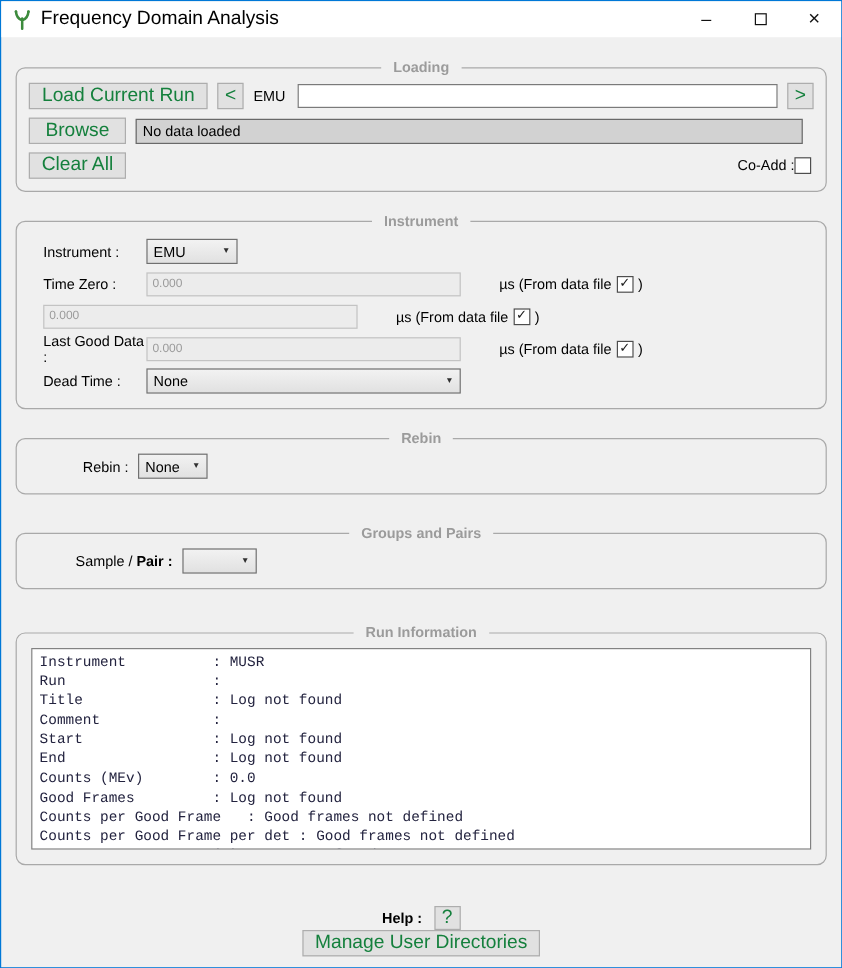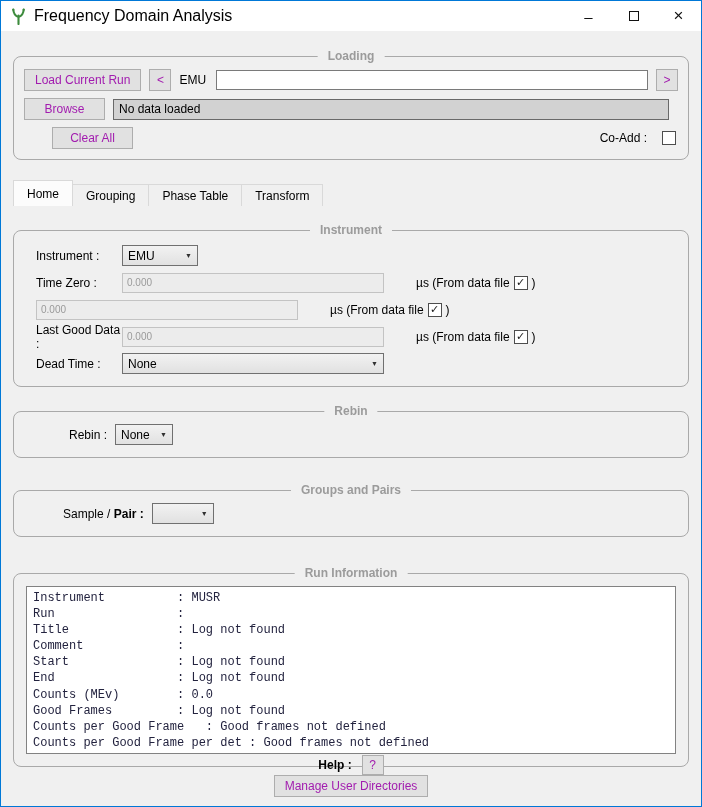--- a/index.html
+++ b/index.html
@@ -41,21 +41,21 @@
   .gb-title {
     position: absolute; top: -8px; left: 50%; transform: translateX(-50%);
     background: #f0f0f0; padding: 0 10px;
     color: #9b9b9b; font-size: 12px; white-space: nowrap; font-weight: bold;
   }
 
   
   .btn {
     height: 22px; padding: 0 10px;
     background: #e1e1e1; border: 1px solid #adadad;
-    font-family: "Liberation Sans", sans-serif; font-size: 12px; color: #a21caf;
+    font-family: "Liberation Sans", sans-serif; font-size: 16px; color: #15803d;
     display: inline-flex; align-items: center; justify-content: center;
     cursor: default; white-space: nowrap; text-align: center;
   }
   .btn-small { width: 22px; padding: 0; }
   .text-input {
     height: 20px; border: 1px solid #7a7a7a; background: #fff;
     font-family: "Liberation Sans", sans-serif; font-size: 10px; padding: 0 4px;
   }
   .text-input:disabled, .text-input.disabled {
     background: #ececec; border-color: #c3c3c3; color: #9a9a9a;
@@ -76,21 +76,21 @@
     display: inline-flex; align-items: center; justify-content: center;
     font-size: 11px; line-height: 1; color: #1a1a1a; cursor: default;
   }
 
   
   .loading-box { margin-top: 25px; padding: 12px 10px 10px 10px; }
   .load-row { display: flex; align-items: center; margin-bottom: 7px; }
   .load-row:last-child { margin-bottom: 0; }
   .emu-label { margin: 0 10px 0 8px; }
   .run-input { flex: 1; margin-right: 8px; }
-  .coadd-wrap { margin-left: auto; display: flex; align-items: center; gap: 15px; padding-right: 2px; }
+  .coadd-wrap { margin-left: auto; display: flex; align-items: center; gap: 0; padding-right: 2px; }
 
   
   .tabbar { display: flex; align-items: flex-end; margin: 20px 12px 0 12px; height: 26px; }
   .tab {
     height: 22px; padding: 0 13px;
     background: #f0f0f0; border: 1px solid #d9d9d9; border-bottom: none;
     display: flex; align-items: center; color: #000; cursor: default;
   }
   .tab.active {
     height: 26px; background: #fcfcfc; position: relative; z-index: 2;
@@ -167,42 +167,28 @@
       <input class="text-input run-input" type="text" value="" style="">
       <button class="btn btn-small">&gt;</button>
     </div>
 
     <div class="load-row">
       <button class="btn" style="width:81px;">Browse</button>
       <div class="status-field" style="flex:1; margin-left:8px; margin-right:9px;">No data loaded</div>
     </div>
 
     <div class="load-row">
-      <button class="btn" style="width:81px;margin-left:28px;">Clear All</button>
+      <button class="btn" style="width:81px;">Clear All</button>
       <div class="coadd-wrap">
         <span>Co-Add :</span>
         <span class="checkbox"></span>
       </div>
     </div>
   </div>
 
-  <div class="tabbar">
-    <div class="tab active">
-      <span>Home</span>
-    </div>
-    <div class="tab">
-      <span>Grouping</span>
-    </div>
-    <div class="tab">
-      <span>Phase Table</span>
-    </div>
-    <div class="tab">
-      <span>Transform</span>
-    </div>
-  </div>
 
   <div class="groupbox instrument-box">
     <span class="gb-title">Instrument</span>
 
     <div class="inst-row">
       <span class="inst-label">Instrument :</span>
       <div class="combo combo-emu">
         <span>EMU</span>
         <span class="arrow">▼</span>
       </div>

